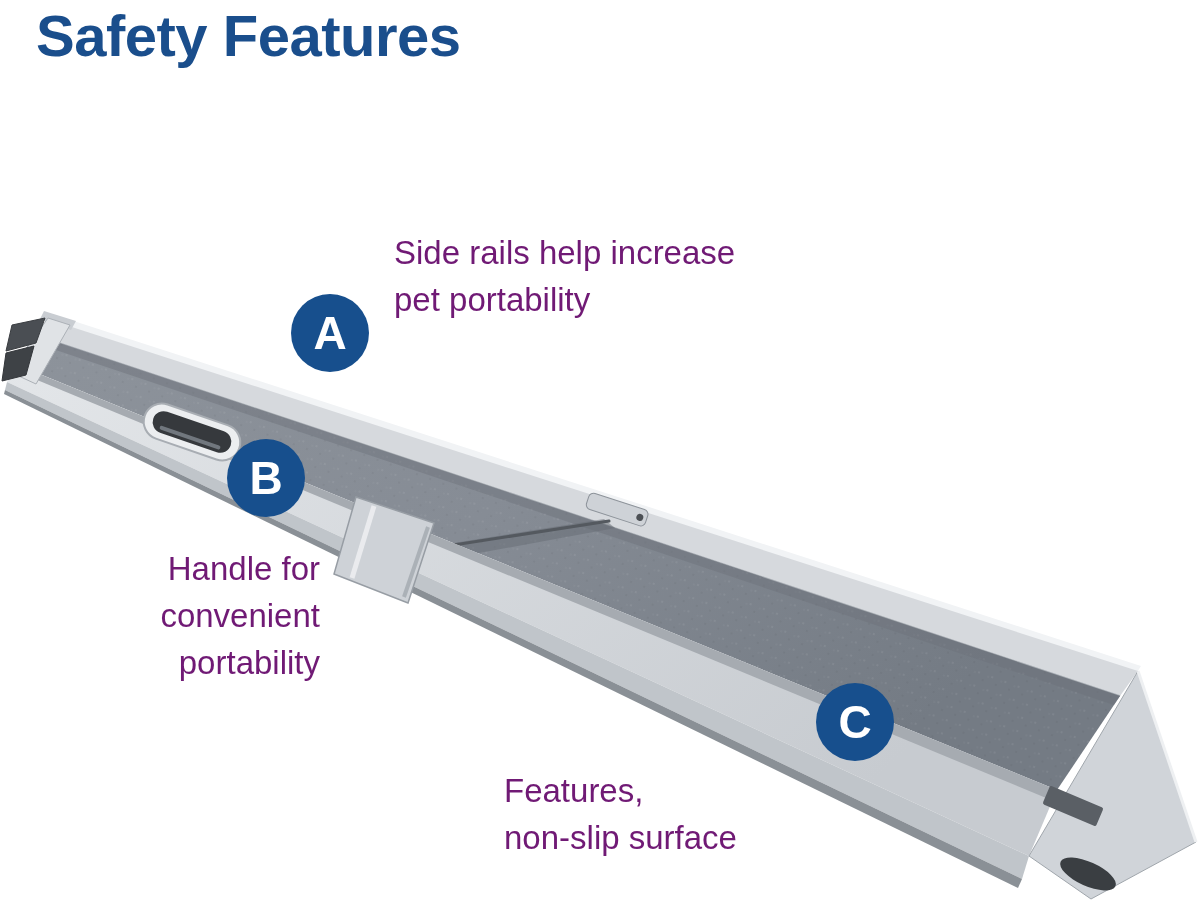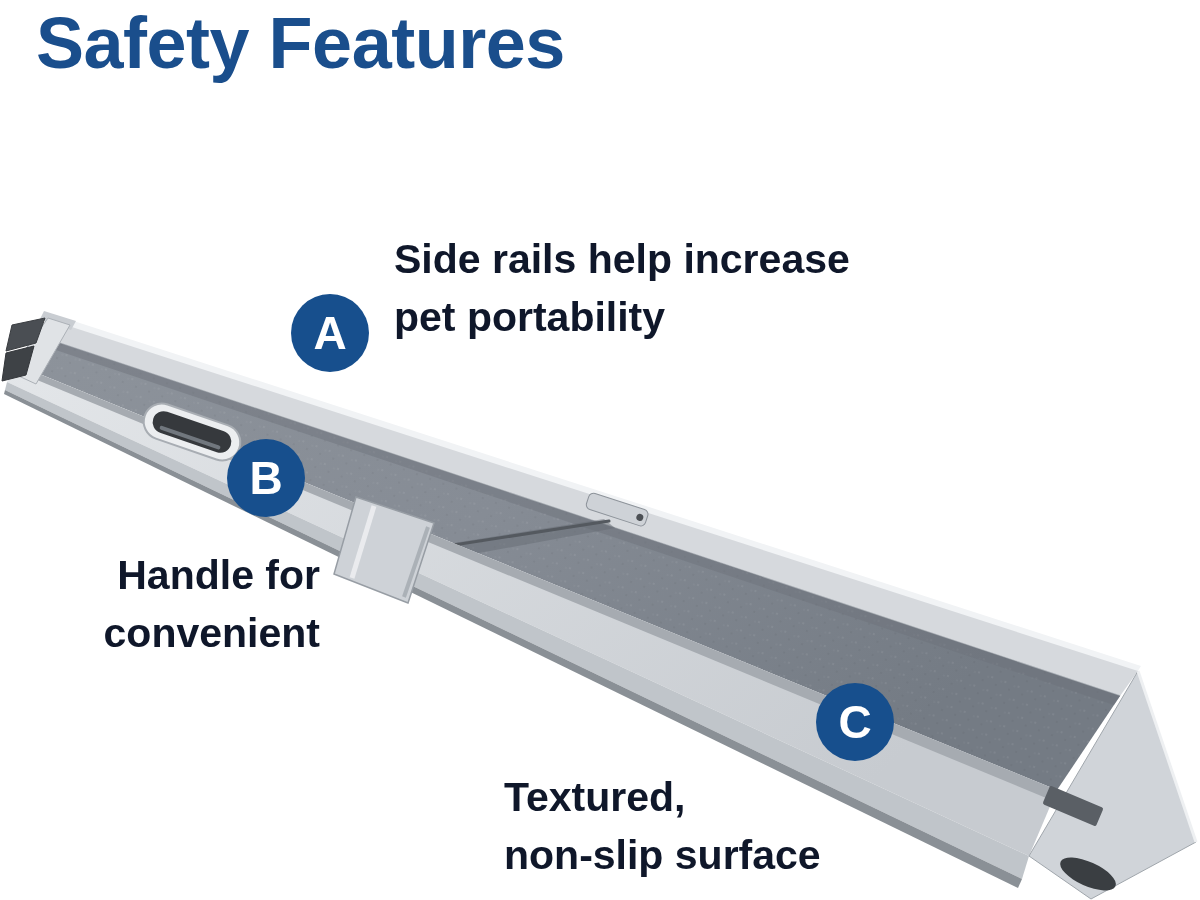--- a/index.html
+++ b/index.html
@@ -13,21 +13,21 @@
     width: 1200px;
     height: 900px;
     background: #ffffff;
     overflow: hidden;
   }
   .title {
     position: absolute;
     left: 36px;
     top: 2px;
     margin: 0;
-    font-size: 72px;
+    font-size: 58px;
     font-weight: 700;
     letter-spacing: -0.5px;
     color: #1a4e8c;
   }
   .ramp-svg {
     position: absolute;
     left: 0;
     top: 0;
     width: 1200px;
     height: 900px;
@@ -44,23 +44,23 @@
     justify-content: center;
     font-size: 46px;
     font-weight: 700;
     user-select: none;
   }
   .badge-a { left: 291px; top: 294px; }
   .badge-b { left: 227px; top: 439px; }
   .badge-c { left: 816px; top: 683px; }
   .callout {
     position: absolute;
-    color: #0f172a;
-    font-size: 41px;
-    font-weight: 700;
+    color: #701a75;
+    font-size: 33px;
+    font-weight: 400;
     line-height: 1.42;
   }
   .callout-a { left: 394px; top: 230px; text-align: left; }
   .callout-b { left: 28px;  top: 546px; width: 292px; text-align: right; }
   .callout-c { left: 504px; top: 768px; text-align: left; }
 </style>
 </head>
 <body>
 
 <div class="stage">
@@ -149,20 +149,21 @@
   <div class="badge badge-c">C</div>
 
   <div class="callout callout-a">
     <div>Side rails help increase</div>
     <div>pet portability</div>
   </div>
 
   <div class="callout callout-b">
     <div>Handle for</div>
     <div>convenient</div>
+    <div>portability</div>
   </div>
 
   <div class="callout callout-c">
-    <div>Textured,</div>
+    <div>Features,</div>
     <div>non-slip surface</div>
   </div>
 
 </div>
 
 </body></html>

